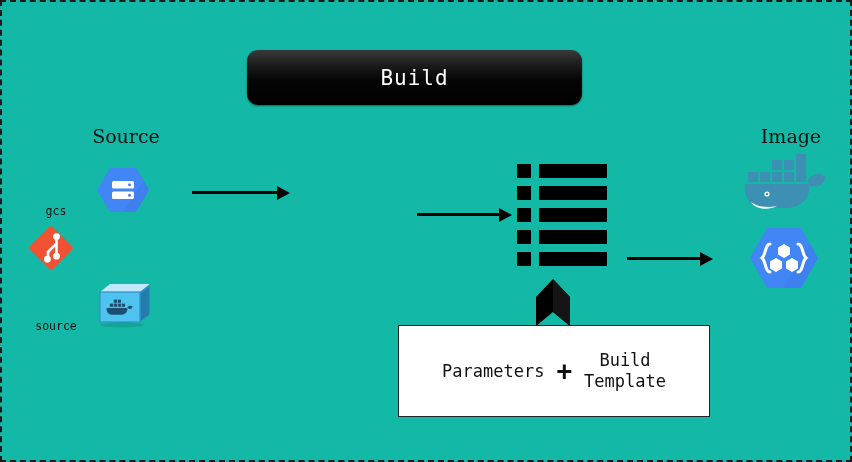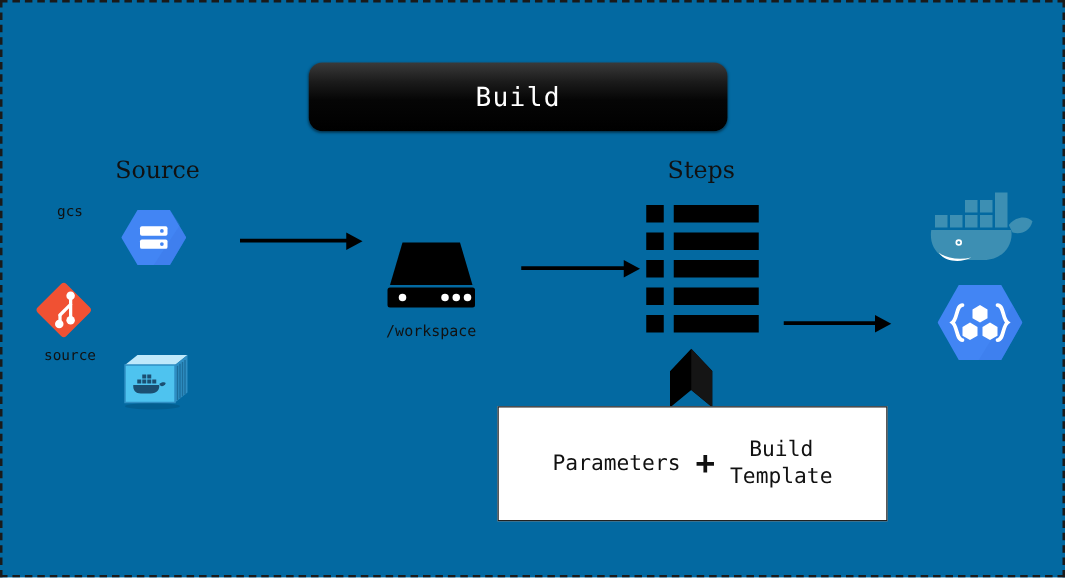--- a/index.html
+++ b/index.html
@@ -7,21 +7,21 @@
     padding: 0;
     background: #ffffff;
   }
   body {
     font-family: "DejaVu Sans Mono", monospace;
   }
   #canvas {
     position: relative;
     width: 852px;
     height: 462px;
-    background: #0369a1;
+    background: #14b8a6;
     box-sizing: border-box;
     border: 2px dashed #1a1a1a;
     overflow: hidden;
   }
 
   
   .build-banner {
     position: absolute;
     left: 245px;
     top: 48px;
@@ -54,21 +54,21 @@
   #heading-steps  { left: 503px; top: 123px; width: 112px; }
   #heading-image  { left: 733px; top: 123px; width: 112px; }
 
   
   .src-row {
     position: absolute;
     left: 18px;
     width: 160px;
     height: 56px;
     display: flex;
-    align-items: flex-start;
+    align-items: flex-end;
   }
   #src-row-gcs    { top: 160px; }
   #src-row-git    { top: 218px; }
   #src-row-custom { top: 275px; }
 
   .src-label {
     width: 72px;
     text-align: center;
     font-size: 11.5px;
     color: #111111;
@@ -205,21 +205,21 @@
 </head>
 <body>
 
 <div id="canvas">
 
   <div class="build-banner" id="build-banner">
     <span class="build-banner-text">Build</span>
   </div>
 
   <div class="heading" id="heading-source">Source</div>
-  <div class="heading" id="heading-steps">Steps</div>
+  <div class="heading" id="heading-image">Image</div>
 
   <div class="src-row" id="src-row-gcs">
     <div class="src-label">gcs</div>
     <div class="src-icon">
       <svg width="52" height="48" viewBox="0 0 52 48" aria-hidden="true">
         <polygon points="13,2 39,2 52,24 39,46 13,46 0,24" fill="#4285f4"></polygon>
         <polygon points="39,2 52,24 39,46 26,46 47,14" fill="#3b78e7" opacity="0.45"></polygon>
         <rect x="15" y="15" width="22" height="7.5" rx="1.5" fill="#ffffff"></rect>
         <rect x="15" y="25.5" width="22" height="7.5" rx="1.5" fill="#ffffff"></rect>
         <circle cx="32.5" cy="18.7" r="1.5" fill="#4285f4"></circle>
@@ -276,31 +276,20 @@
         <ellipse cx="30" cy="44" rx="22" ry="2.6" fill="#000000" opacity="0.10"></ellipse>
       </svg>
     </div>
   </div>
 
   <div class="arrow" id="arrow-1">
     <div class="shaft"></div>
       <div class="head"></div>
   </div>
 
-  <div id="workspace-group">
-    <svg width="78" height="56" viewBox="0 0 78 56" aria-hidden="true">
-      <polygon points="16,2 62,2 72,36 6,36" fill="#000000"></polygon>
-      <rect x="4" y="38" width="70" height="16" rx="2" fill="#000000"></rect>
-      <circle cx="16" cy="46" r="3" fill="#ffffff"></circle>
-      <circle cx="50" cy="46" r="3" fill="#ffffff"></circle>
-      <circle cx="59" cy="46" r="3" fill="#ffffff"></circle>
-      <circle cx="68" cy="46" r="3" fill="#ffffff"></circle>
-    </svg>
-    <div id="workspace-label">/workspace</div>
-  </div>
 
   <div class="arrow" id="arrow-2">
     <div class="shaft"></div>
       <div class="head"></div>
   </div>
 
   <div id="steps-glyph">
     <div class="step-line">
         <span class="step-bullet"></span>
         <span class="step-bar"></span>

